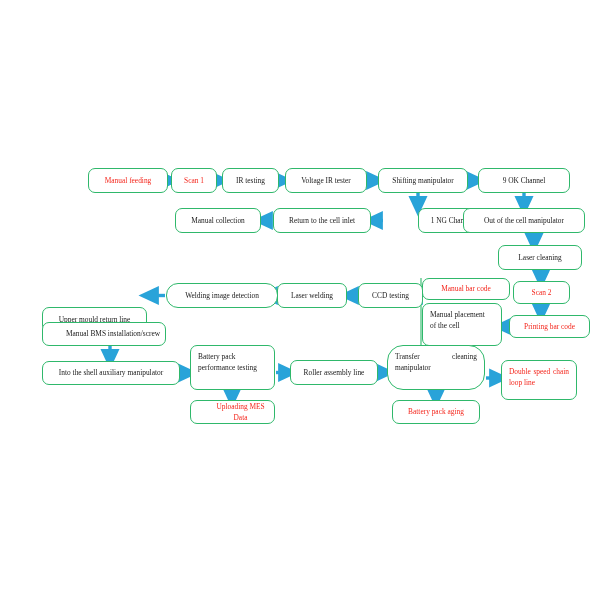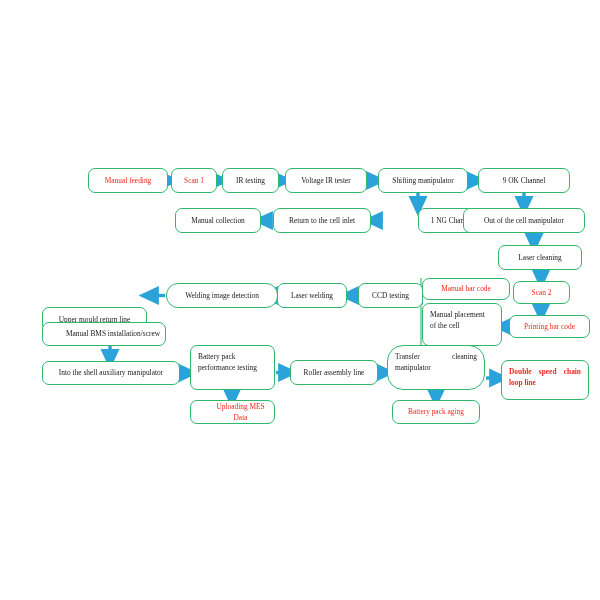--- a/index.html
+++ b/index.html
@@ -192,21 +192,21 @@
       <span class="ln">Battery pack</span>
       <span class="ln">performance testing</span>
     </div>
     <div class="node justify" style="left: 387px; top: 345px; width: 98px; height: 45px; border-radius: 16px;">
       <span class="ln j">
         <span>Transfer</span>
         <span>cleaning</span>
       </span>
       <span class="ln"><span>manipulator</span></span>
     </div>
-    <div class="node red justify" style="left: 501px; top: 360px; width: 88px; height: 40px; font-weight: bold;">
+    <div class="node red justify" style="left: 501px; top: 360px; width: 76px; height: 40px;">
       <span class="ln j">
         <span>Double</span>
         <span>speed</span>
         <span>chain</span>
       </span>
       <span class="ln"><span>loop line</span></span>
     </div>
   </div>
 
 </body></html>

